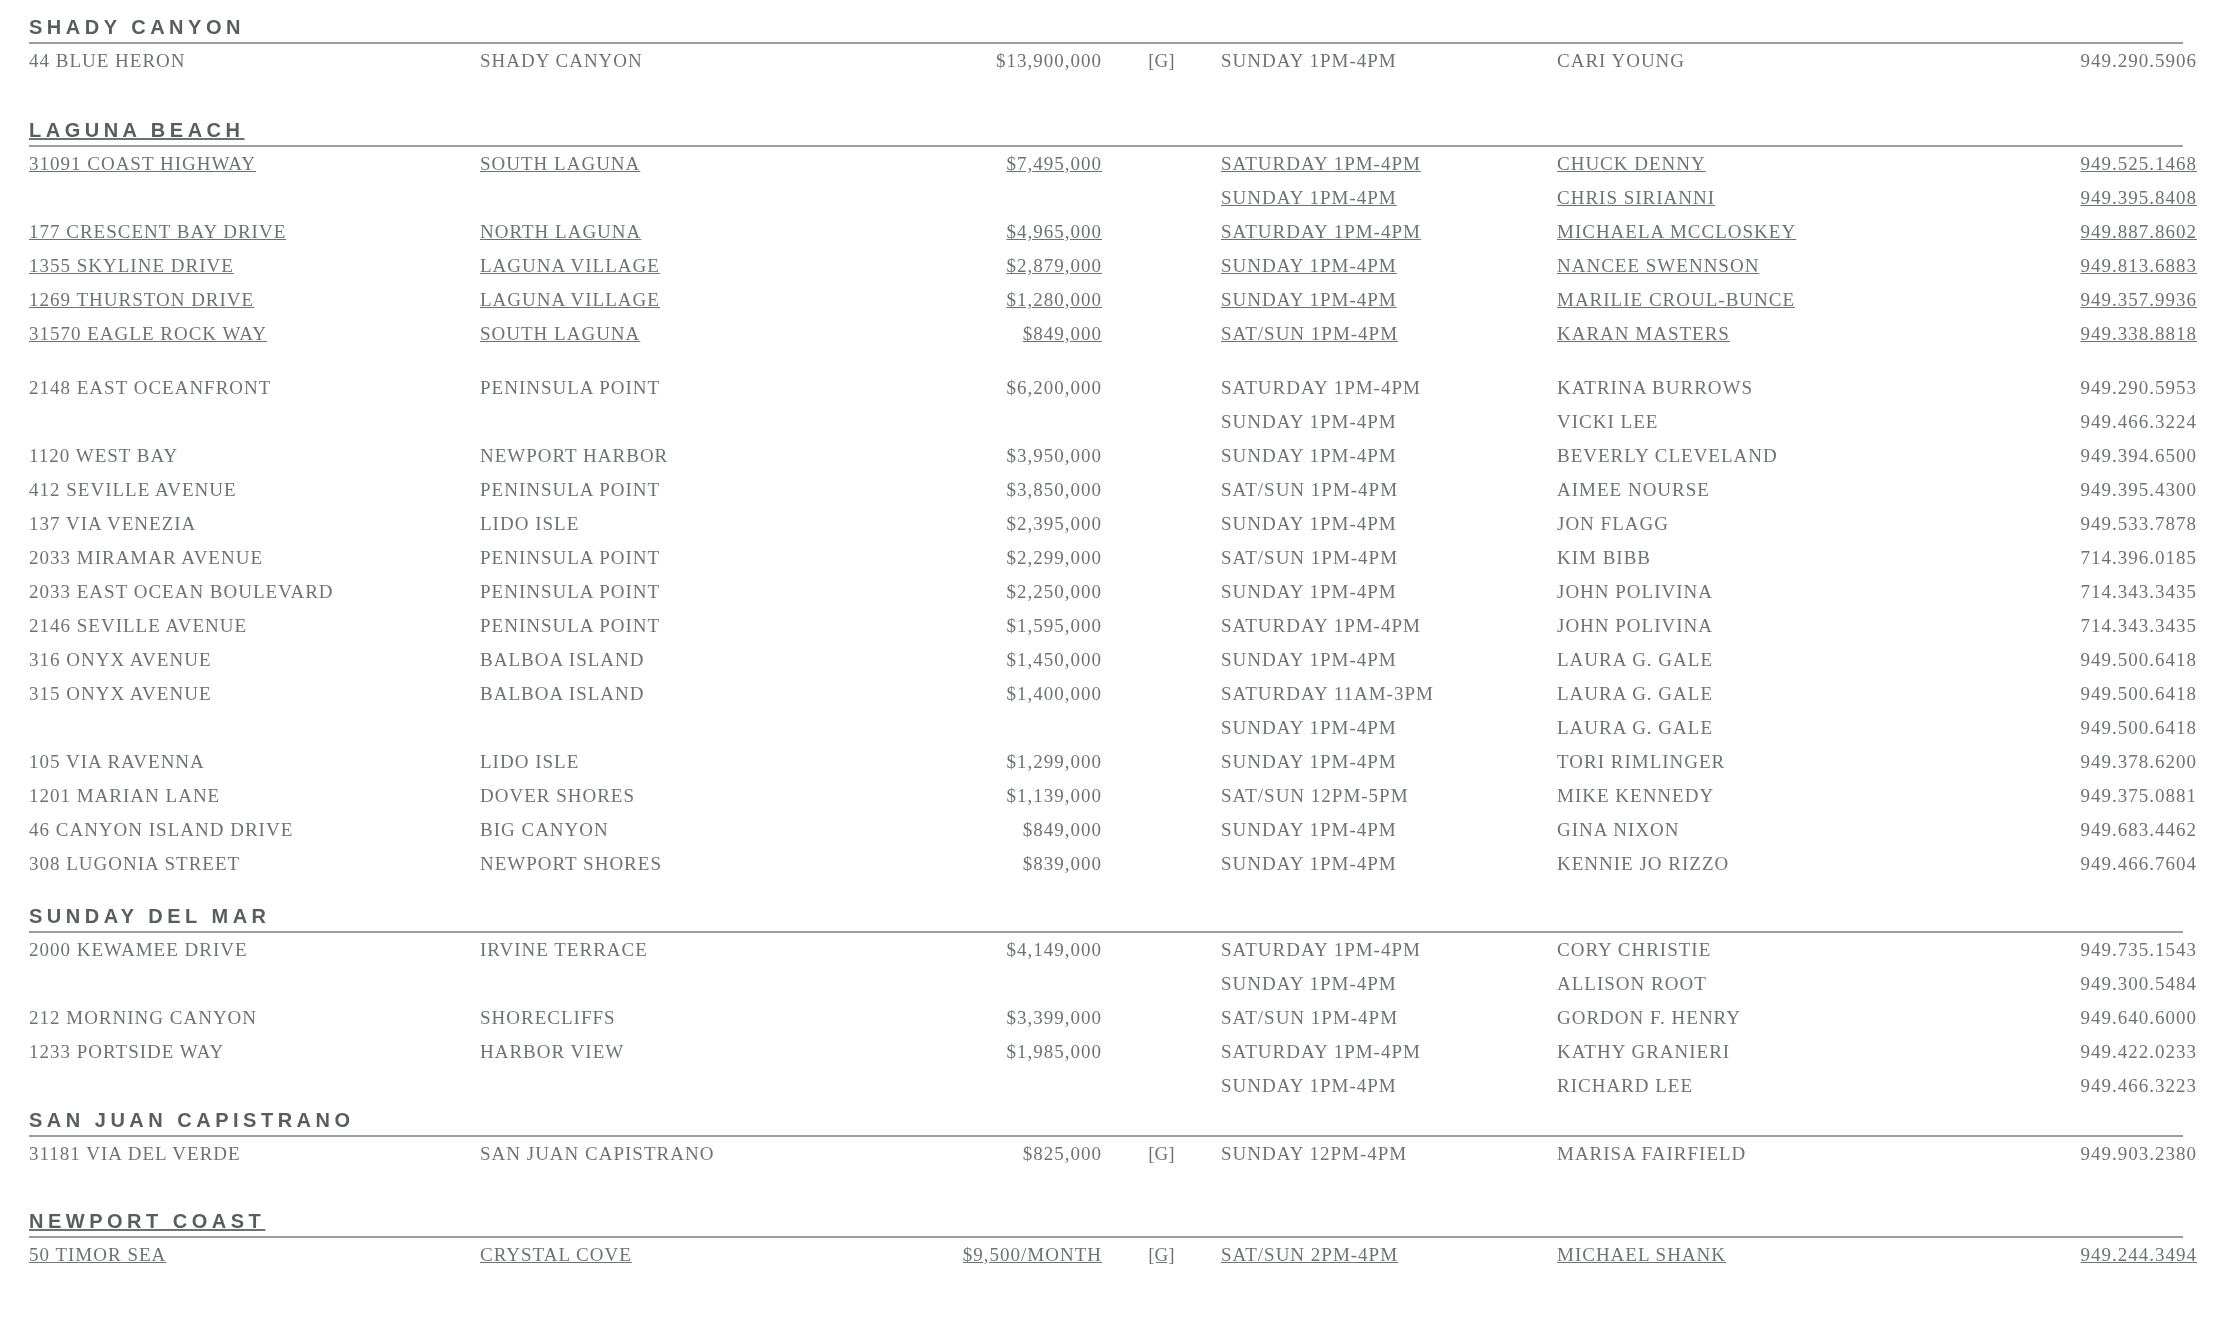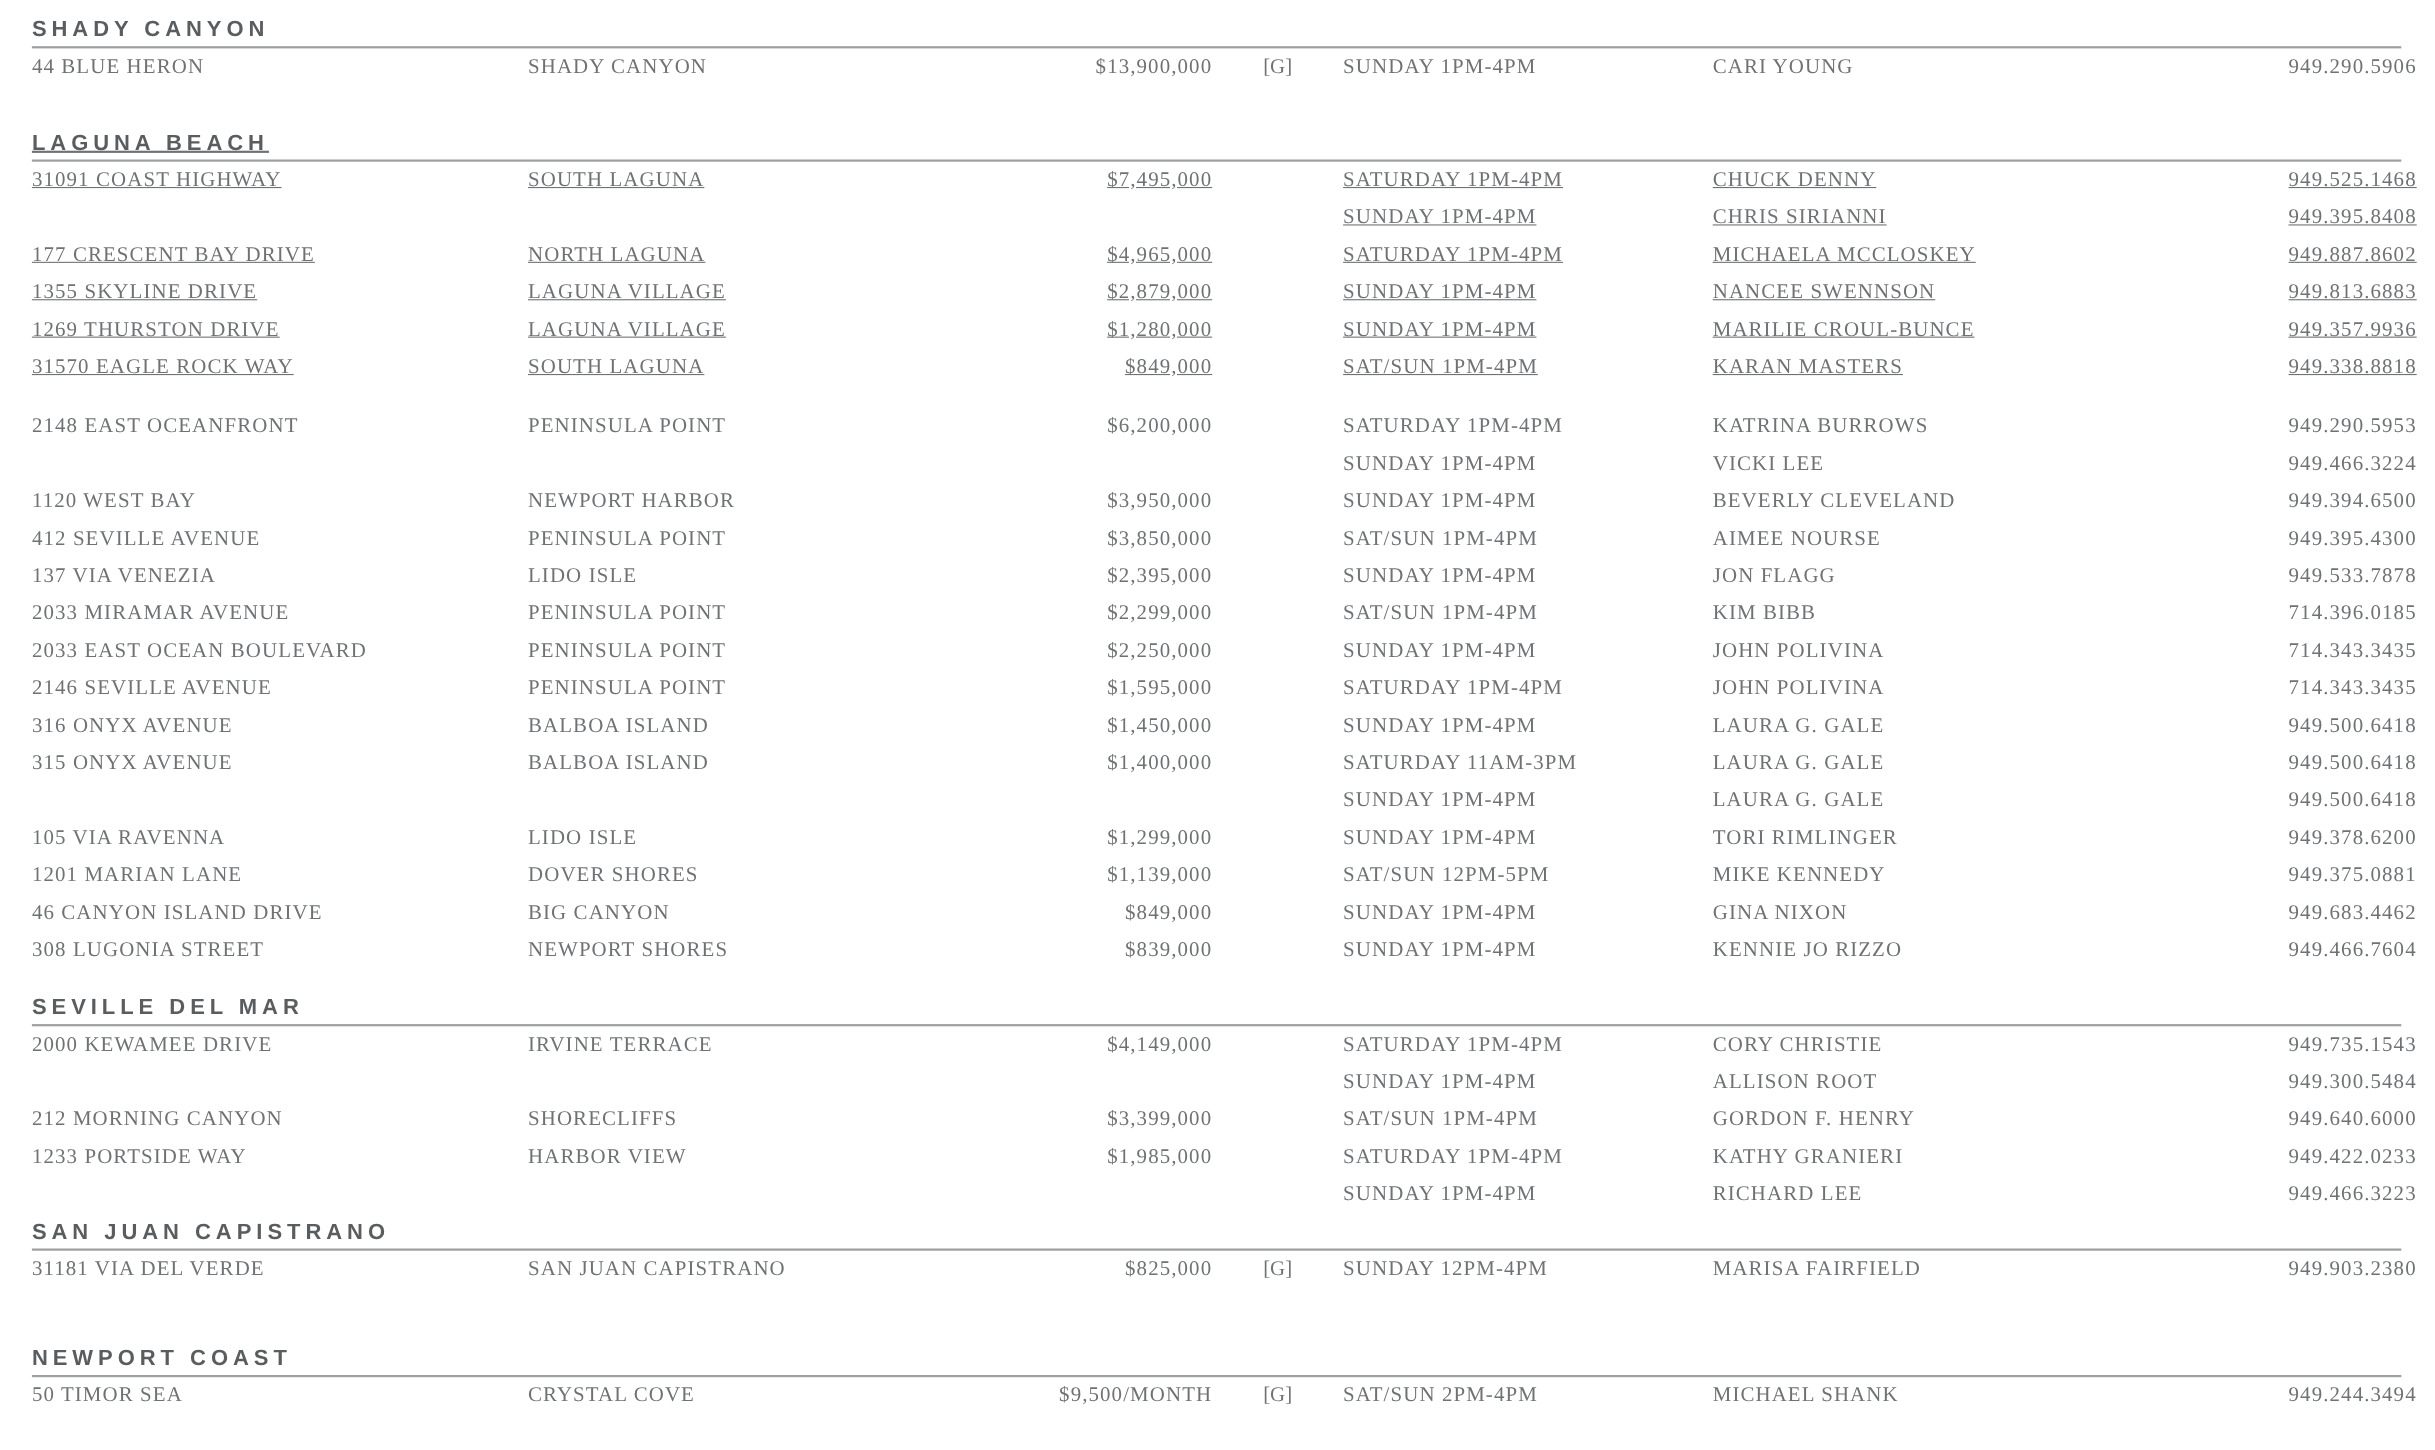--- a/index.html
+++ b/index.html
@@ -15,21 +15,21 @@
     color: #6f7274;
   }
   .page {
     padding: 10px 31px 0 29px;
   }
   .section { margin: 0; }
   .section:nth-of-type(2) { margin-top: 35px; text-decoration: underline; }
   .section:nth-of-type(3) { margin-top: 20px; }
   .section:nth-of-type(4) { margin-top: 18px; }
   .section:nth-of-type(5) { margin-top: 0px;  }
-  .section:nth-of-type(6) { margin-top: 47px; }
+  .section:nth-of-type(6) { margin-top: 33px; text-decoration: underline; }
   .section-title {
     margin: 0;
     height: 32px;
     line-height: 34px;
     font-family: "Liberation Sans", "DejaVu Sans", sans-serif;
     font-size: 20px;
     font-weight: bold;
     letter-spacing: 4.5px;
     color: #5a5d5f;
     border-bottom: 2px solid #9c9ea0;
@@ -252,21 +252,21 @@
         <div class="cell address">308 LUGONIA STREET</div>
         <div class="cell area">NEWPORT SHORES</div>
         <div class="cell price">$839,000</div>
         <div class="cell g"></div>
         <div class="cell time">SUNDAY 1PM-4PM</div>
         <div class="cell agent">KENNIE JO RIZZO</div>
         <div class="cell phone">949.466.7604</div>
       </div>
     </section>
     <section class="section">
-      <h2 class="section-title">SEVILLE DEL MAR</h2>
+      <h2 class="section-title">SUNDAY DEL MAR</h2>
       <div class="row">
         <div class="cell address">2000 KEWAMEE DRIVE</div>
         <div class="cell area">IRVINE TERRACE</div>
         <div class="cell price">$4,149,000</div>
         <div class="cell g"></div>
         <div class="cell time">SATURDAY 1PM-4PM</div>
         <div class="cell agent">CORY CHRISTIE</div>
         <div class="cell phone">949.735.1543</div>
       </div>
       <div class="row">

